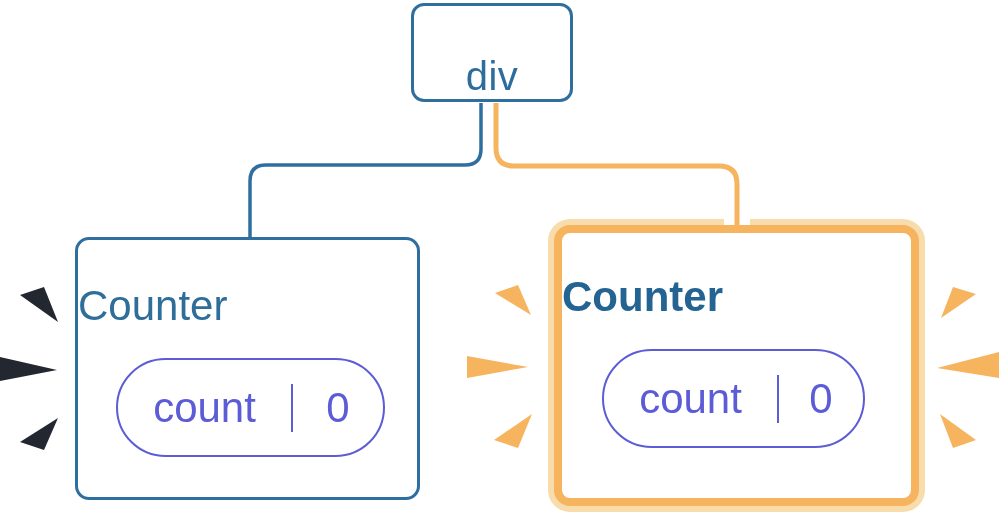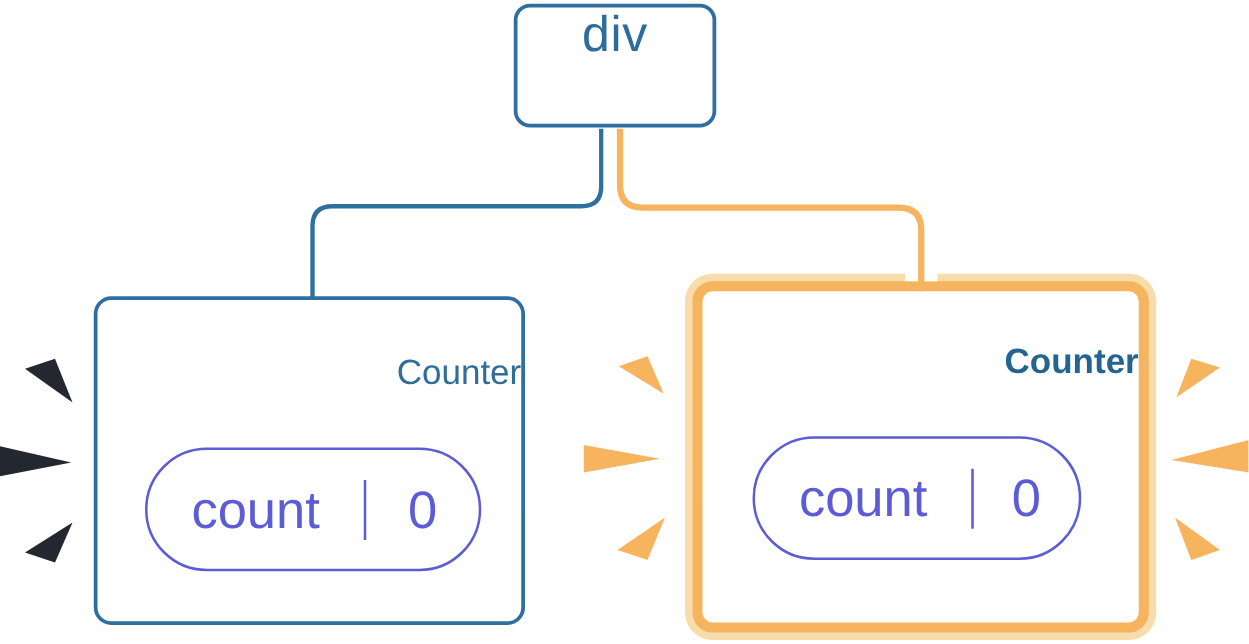--- a/index.html
+++ b/index.html
@@ -8,39 +8,39 @@
     background:#ffffff;
     font-family:"Liberation Sans", sans-serif;
   }
   .stage{position:absolute;inset:0;width:999px;height:515px;}
 
   
   .node{position:absolute;background:#ffffff;box-sizing:border-box;}
   .root-node{
     left:411px;top:3px;width:162px;height:99px;
     border:3.5px solid #2f6f9f;border-radius:13px;
-    display:flex;align-items:flex-start;justify-content:center;
+    display:flex;align-items:flex-end;justify-content:center;
     z-index:2;
   }
   .root-label{font-size:40px;font-weight:500;color:#2d6d9c;letter-spacing:.5px;}
 
   .counter-left{
     left:75px;top:237px;width:345px;height:263px;
     border:3px solid #2f6f9f;border-radius:14px;
     z-index:2;
   }
   .counter-right{
     left:554px;top:225px;width:365px;height:281px;
     border:8px solid #f6b45f;border-radius:16px;
     box-shadow:0 0 0 6px #f8dcab;
     z-index:2;
   }
   .counter-title{
     position:absolute;left:0;right:0;top:42px;
-    text-align:right;font-size:28px;color:#2e6e99;font-weight:500;
+    text-align:left;font-size:42px;color:#2e6e99;font-weight:500;
   }
   .counter-right .counter-title{top:40px;font-weight:700;color:#236492;}
 
   
   .pill{
     position:absolute;box-sizing:border-box;
     border:2.5px solid #5c5cd6;border-radius:60px;
     display:flex;align-items:center;background:#fff;overflow:hidden;
   }
   .counter-left .pill{left:38px;top:118px;width:269px;height:99px;}

